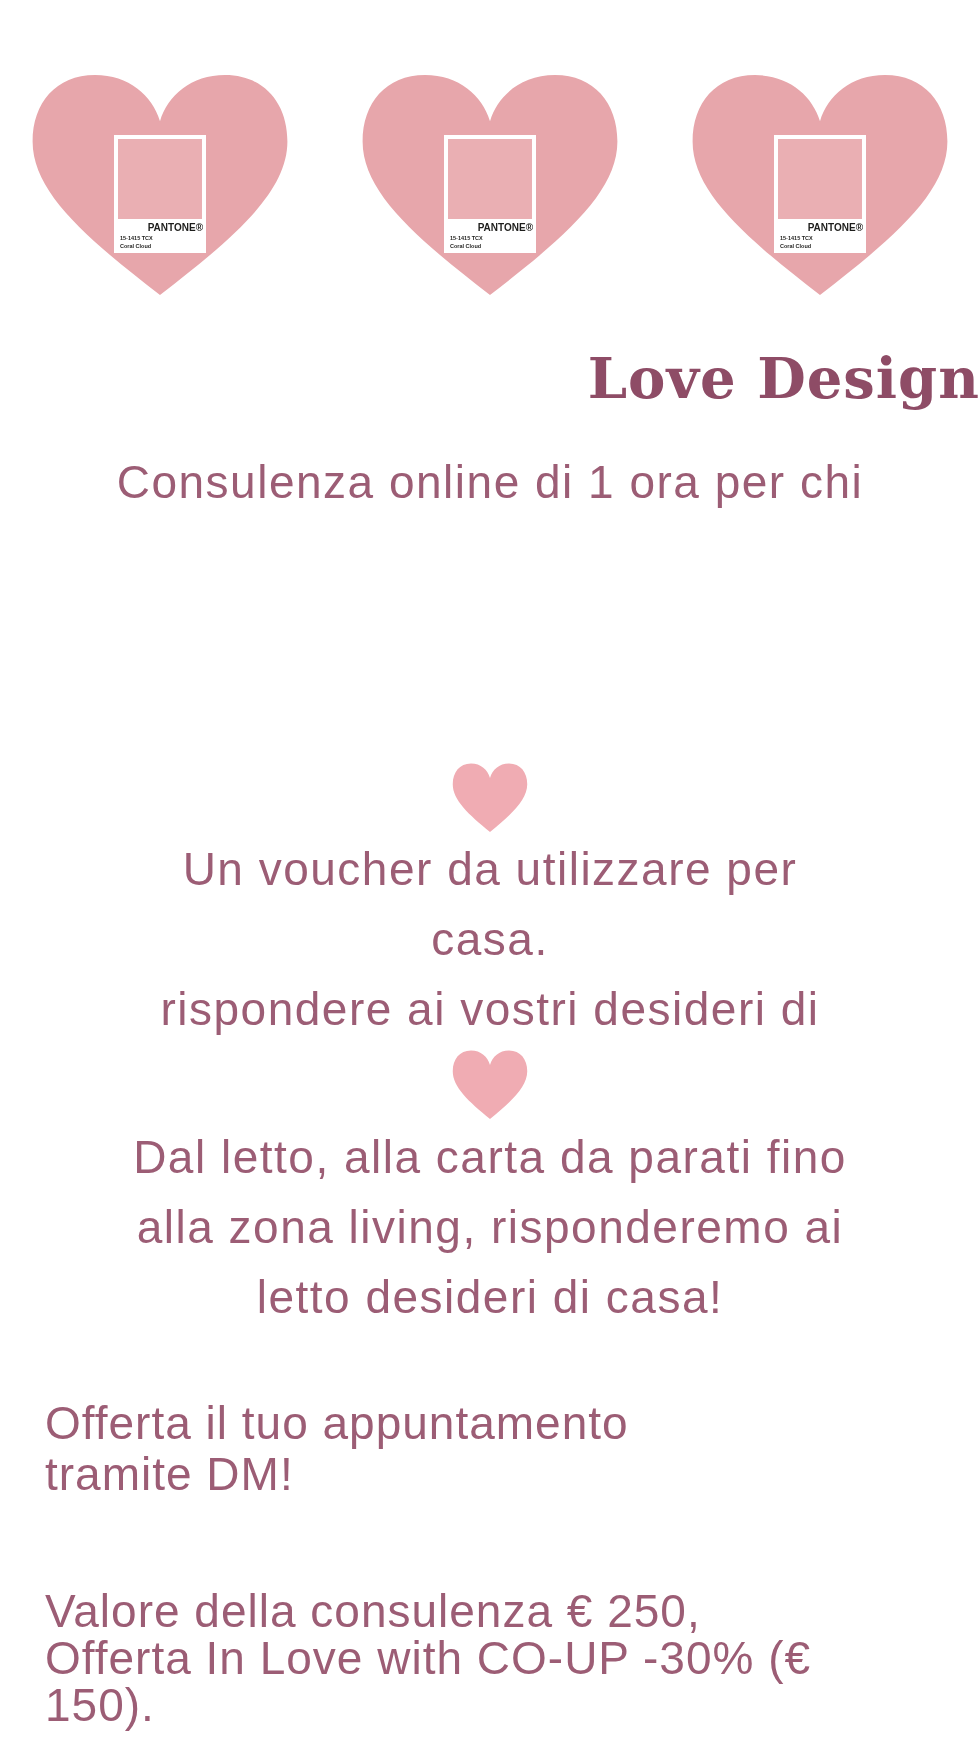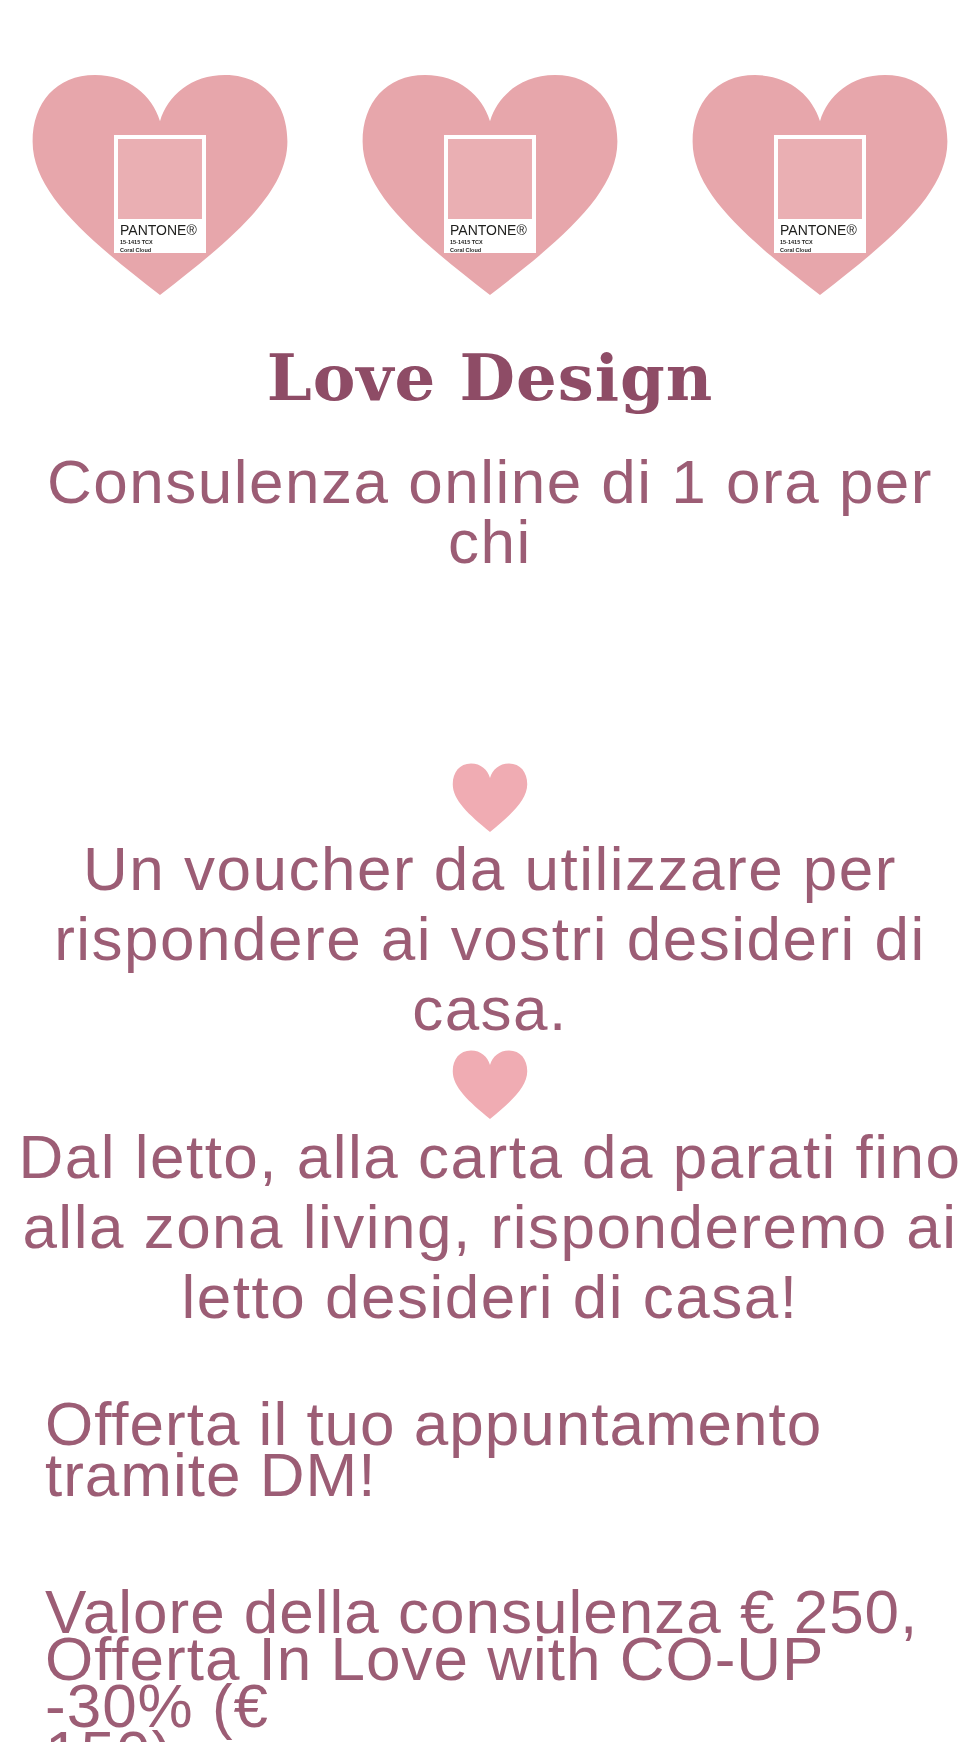--- a/index.html
+++ b/index.html
@@ -43,44 +43,44 @@
     height: 80px;
     background: var(--swatch, #eaafb3);
   }
   .pantone-label {
     position: absolute;
     top: 88px; left: 6px; right: 3px;
     color: var(--card-text, #1e1e1c);
     text-align: left;
     line-height: 1;
   }
-  .pantone-brand { font-size: 14px; font-weight: normal; letter-spacing: 0px; }
+  .pantone-brand { font-size: 10px; font-weight: bold; letter-spacing: 0px; text-align: right; }
   .pantone-code  { font-size: 5.5px; font-weight: bold; margin-top: 3px; }
   .pantone-name  { font-size: 5.5px; font-weight: bold; margin-top: 2px; }
 
   
   .title {
     position: absolute;
     top: 328px;
     left: 0; right: 0;
-    text-align: center;
+    text-align: right;
     font-family: "DejaVu Serif", "Liberation Serif", serif;
-    font-size: 64px;
+    font-size: 56px;
     font-weight: 600;
     letter-spacing: 1px;
     color: var(--title, #8e4c66);
     line-height: 100px;
   }
 
   
   .para {
     position: absolute;
     left: 0; right: 0;
     color: var(--body, #9c5d75);
-    font-size: 62px;
+    font-size: 46px;
     letter-spacing: 1.5px;
   }
   .para.centered { text-align: center; }
   .para.leftish  { left: 45px; right: 30px; text-align: left; }
 
   .para-intro   { top: 452px;  line-height: 60px; }
   .para-voucher { top: 834px;  line-height: 70px; }
   .para-details { top: 1122px; line-height: 70px; }
   .para-cta     { top: 1398px; line-height: 51px; letter-spacing: 1px; }
   .para-pricing { top: 1556px; line-height: 47px; letter-spacing: 1px; margin-top: 32px; }
@@ -149,22 +149,22 @@
   </div>
 
   <div class="divider d1">
     <svg class="heart-svg" viewBox="0 0 100 88" preserveAspectRatio="none" aria-hidden="true">
       <path fill="currentColor" d="M50 88 C 22 66 1 48 1 28 C 1 13 10 2 25 2 C 38 2 47 10 50 20 C 53 10 62 2 75 2 C 90 2 99 13 99 28 C 99 48 78 66 50 88 Z"></path>
     </svg>
   </div>
 
   <div class="para centered para-voucher">
     <div>Un voucher da utilizzare per</div>
+    <div>casa.</div>
     <div>rispondere ai vostri desideri di</div>
-    <div>casa.</div>
   </div>
 
   <div class="divider d2">
     <svg class="heart-svg" viewBox="0 0 100 88" preserveAspectRatio="none" aria-hidden="true">
       <path fill="currentColor" d="M50 88 C 22 66 1 48 1 28 C 1 13 10 2 25 2 C 38 2 47 10 50 20 C 53 10 62 2 75 2 C 90 2 99 13 99 28 C 99 48 78 66 50 88 Z"></path>
     </svg>
   </div>
 
   <div class="para centered para-details">
     <div>Dal letto, alla carta da parati fino</div>

